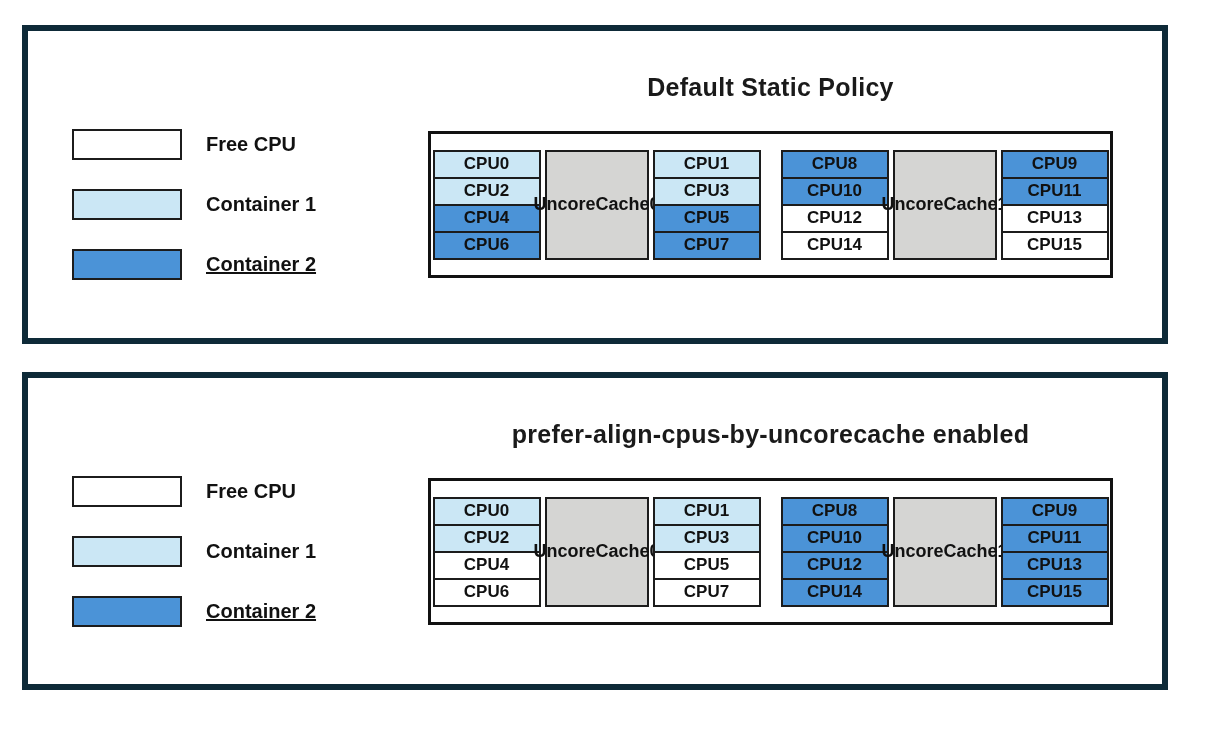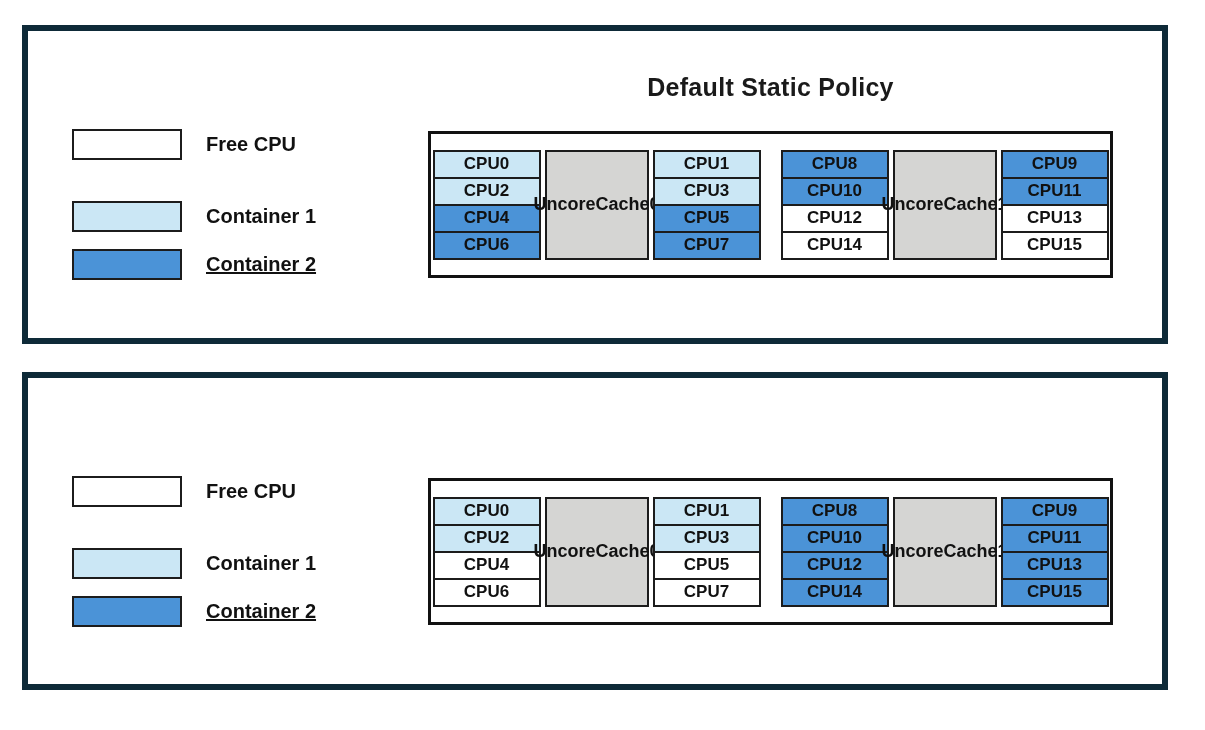--- a/index.html
+++ b/index.html
@@ -38,21 +38,21 @@
   }
 
   .legend-item {
     position: absolute;
     left: 44px;
     display: flex;
     align-items: center;
     gap: 24px;
   }
   .legend-item.row-0 { top: 98px; }
-  .legend-item.row-1 { top: 170px; }
+  .legend-item.row-1 { top: 158px; }
   .legend-item.row-2 { top: 218px; text-decoration: underline; }
   .legend-swatch {
     width: 110px;
     height: 31px;
     border: 2px solid #1c1c1c;
     box-sizing: border-box;
     flex: 0 0 auto;
   }
   .legend-label {
     font-size: 20px;
@@ -169,20 +169,21 @@
         <div class="cpu-cell state-container2">CPU9</div>
         <div class="cpu-cell state-container2">CPU11</div>
         <div class="cpu-cell state-free">CPU13</div>
         <div class="cpu-cell state-free">CPU15</div>
       </div>
     </div>
   </div>
 </section>
 
 <section class="panel" id="panel-1">
+  <h2 class="panel-title">prefer-align-cpus-by-uncorecache enabled</h2>
 
   <div class="legend-item row-0">
     <span class="legend-swatch state-free"></span>
     <span class="legend-label">Free CPU</span>
   </div>
   <div class="legend-item row-1">
     <span class="legend-swatch state-container1"></span>
     <span class="legend-label">Container 1</span>
   </div>
   <div class="legend-item row-2">

